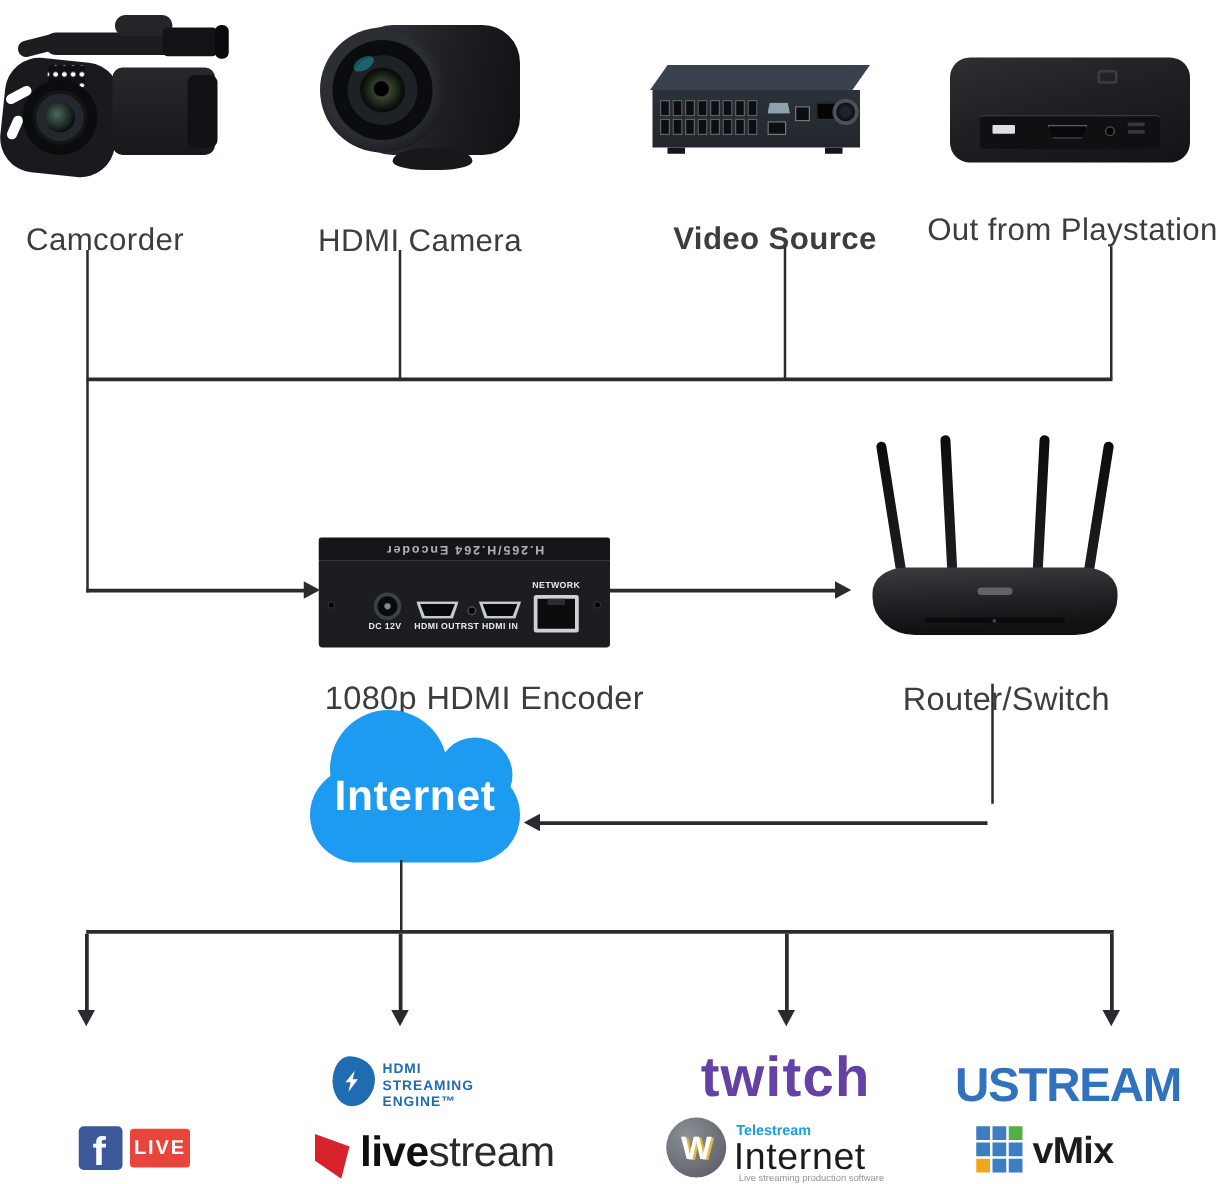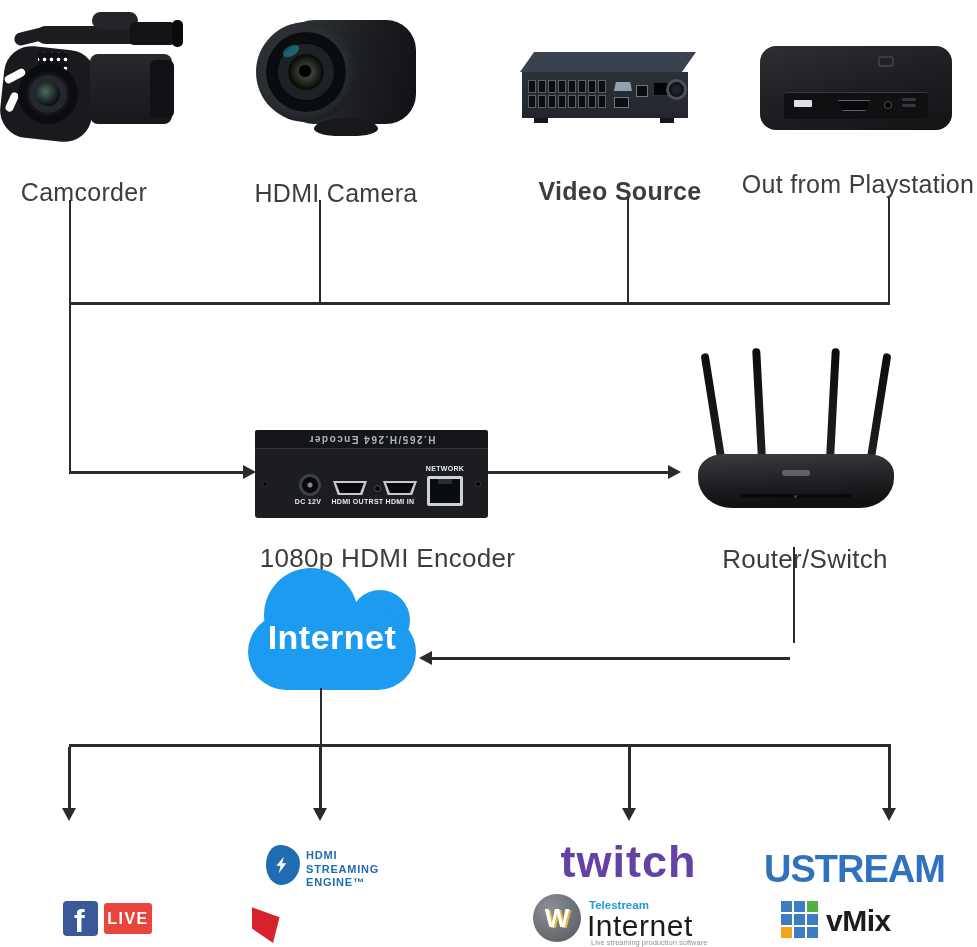--- a/index.html
+++ b/index.html
@@ -304,20 +304,23 @@
         <path d="M13 2 4 13h5l-2 9 9-12h-5z" fill="#fff"></path>
       </svg>
   </div>
   <div class="abs wz-text">
     <div>HDMI</div>
     <div>STREAMING</div>
     <div>ENGINE™</div>
   </div>
   <div class="abs ls">
     <div class="abs ls-flag"></div>
+    <div class="abs ls-text">
+      <span class="ls-live">live</span><span class="ls-stream">stream</span>
+    </div>
   </div>
 
   <div class="abs tw">twitch</div>
   <div class="abs wc-circle">
     <span class="wc-w">W</span>
   </div>
   <div class="abs wc-brand">Telestream</div>
   <div class="abs wc-name">Internet</div>
   <div class="abs wc-tag">Live streaming production software</div>
 

